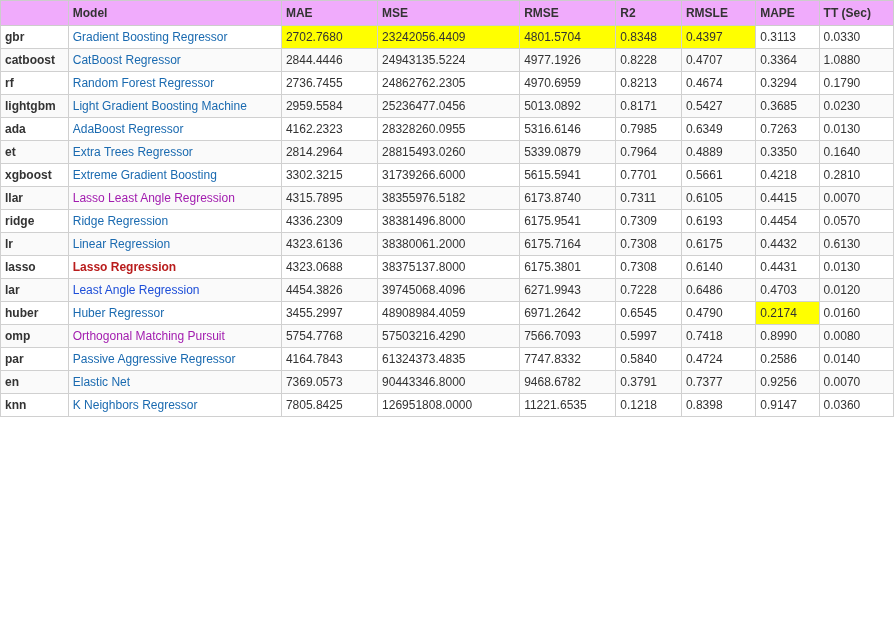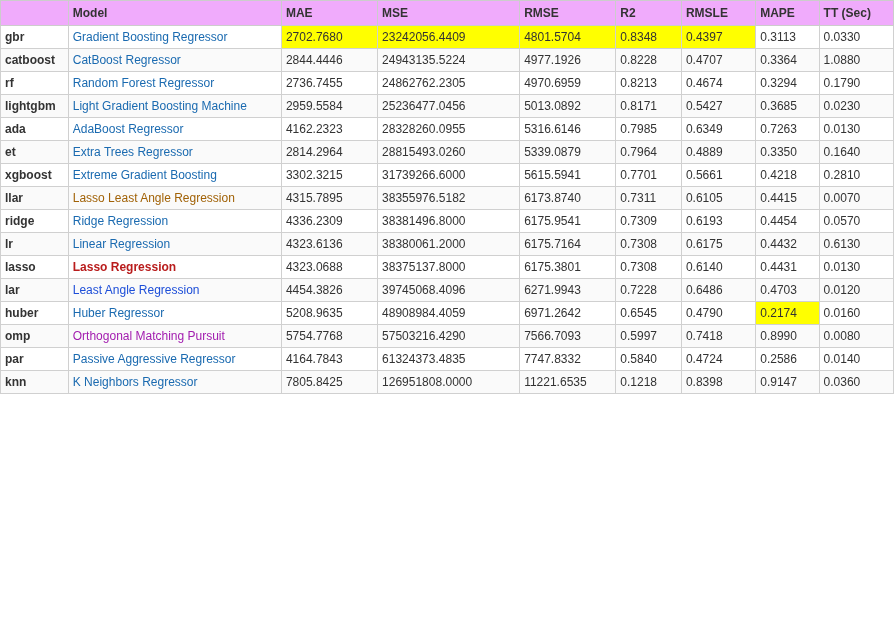--- a/index.html
+++ b/index.html
@@ -145,21 +145,21 @@
         <td class="col-mae">3302.3215</td>
         <td class="col-mse">31739266.6000</td>
         <td class="col-rmse">5615.5941</td>
         <td class="col-r2">0.7701</td>
         <td class="col-rmsle">0.5661</td>
         <td class="col-mape">0.4218</td>
         <td class="col-tt">0.2810</td>
       </tr>
       <tr>
         <td class="col-abbr" style="font-weight: bold;">llar</td>
-        <td class="col-model model-blue" style="color: #a16207;">Lasso Least Angle Regression</td>
+        <td class="col-model model-blue" style="color: #a21caf;">Lasso Least Angle Regression</td>
         <td class="col-mae">4315.7895</td>
         <td class="col-mse">38355976.5182</td>
         <td class="col-rmse">6173.8740</td>
         <td class="col-r2">0.7311</td>
         <td class="col-rmsle">0.6105</td>
         <td class="col-mape">0.4415</td>
         <td class="col-tt">0.0070</td>
       </tr>
       <tr>
         <td class="col-abbr" style="font-weight: bold;">ridge</td>
@@ -201,21 +201,21 @@
         <td class="col-mse">39745068.4096</td>
         <td class="col-rmse">6271.9943</td>
         <td class="col-r2">0.7228</td>
         <td class="col-rmsle">0.6486</td>
         <td class="col-mape">0.4703</td>
         <td class="col-tt">0.0120</td>
       </tr>
       <tr>
         <td class="col-abbr" style="font-weight: bold;">huber</td>
         <td class="col-model model-blue" style="color: rgb(26, 106, 176);">Huber Regressor</td>
-        <td class="col-mae">5208.9635</td>
+        <td class="col-mae">3455.2997</td>
         <td class="col-mse">48908984.4059</td>
         <td class="col-rmse">6971.2642</td>
         <td class="col-r2">0.6545</td>
         <td class="col-rmsle">0.4790</td>
         <td class="col-mape highlight-yellow">0.2174</td>
         <td class="col-tt">0.0160</td>
       </tr>
       <tr>
         <td class="col-abbr" style="font-weight: bold;">omp</td>
         <td class="col-model model-blue" style="color: #a21caf;">Orthogonal Matching Pursuit</td>
@@ -232,20 +232,31 @@
         <td class="col-model model-blue" style="color: rgb(26, 106, 176);">Passive Aggressive Regressor</td>
         <td class="col-mae">4164.7843</td>
         <td class="col-mse">61324373.4835</td>
         <td class="col-rmse">7747.8332</td>
         <td class="col-r2">0.5840</td>
         <td class="col-rmsle">0.4724</td>
         <td class="col-mape">0.2586</td>
         <td class="col-tt">0.0140</td>
       </tr>
       <tr>
+        <td class="col-abbr" style="font-weight: bold;">en</td>
+        <td class="col-model model-blue" style="color: rgb(26, 106, 176);">Elastic Net</td>
+        <td class="col-mae">7369.0573</td>
+        <td class="col-mse">90443346.8000</td>
+        <td class="col-rmse">9468.6782</td>
+        <td class="col-r2">0.3791</td>
+        <td class="col-rmsle">0.7377</td>
+        <td class="col-mape">0.9256</td>
+        <td class="col-tt">0.0070</td>
+      </tr>
+      <tr>
         <td class="col-abbr" style="font-weight: bold;">knn</td>
         <td class="col-model model-blue" style="color: rgb(26, 106, 176);">K Neighbors Regressor</td>
         <td class="col-mae">7805.8425</td>
         <td class="col-mse">126951808.0000</td>
         <td class="col-rmse">11221.6535</td>
         <td class="col-r2">0.1218</td>
         <td class="col-rmsle">0.8398</td>
         <td class="col-mape">0.9147</td>
         <td class="col-tt">0.0360</td>
       </tr>

